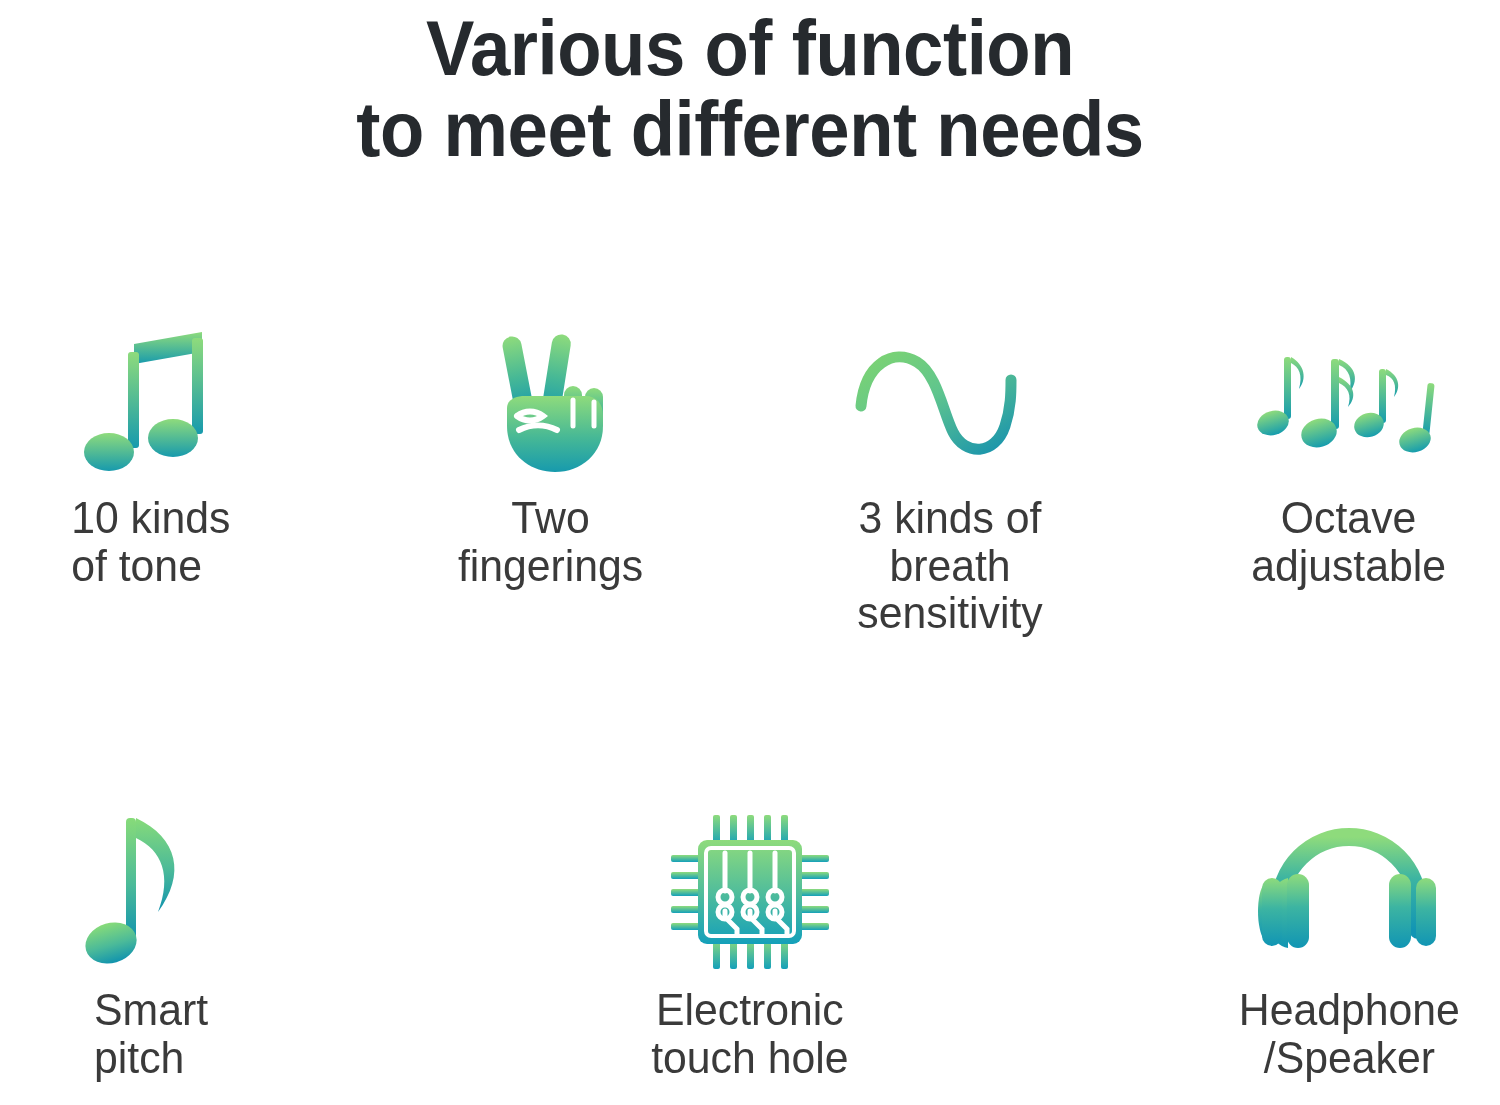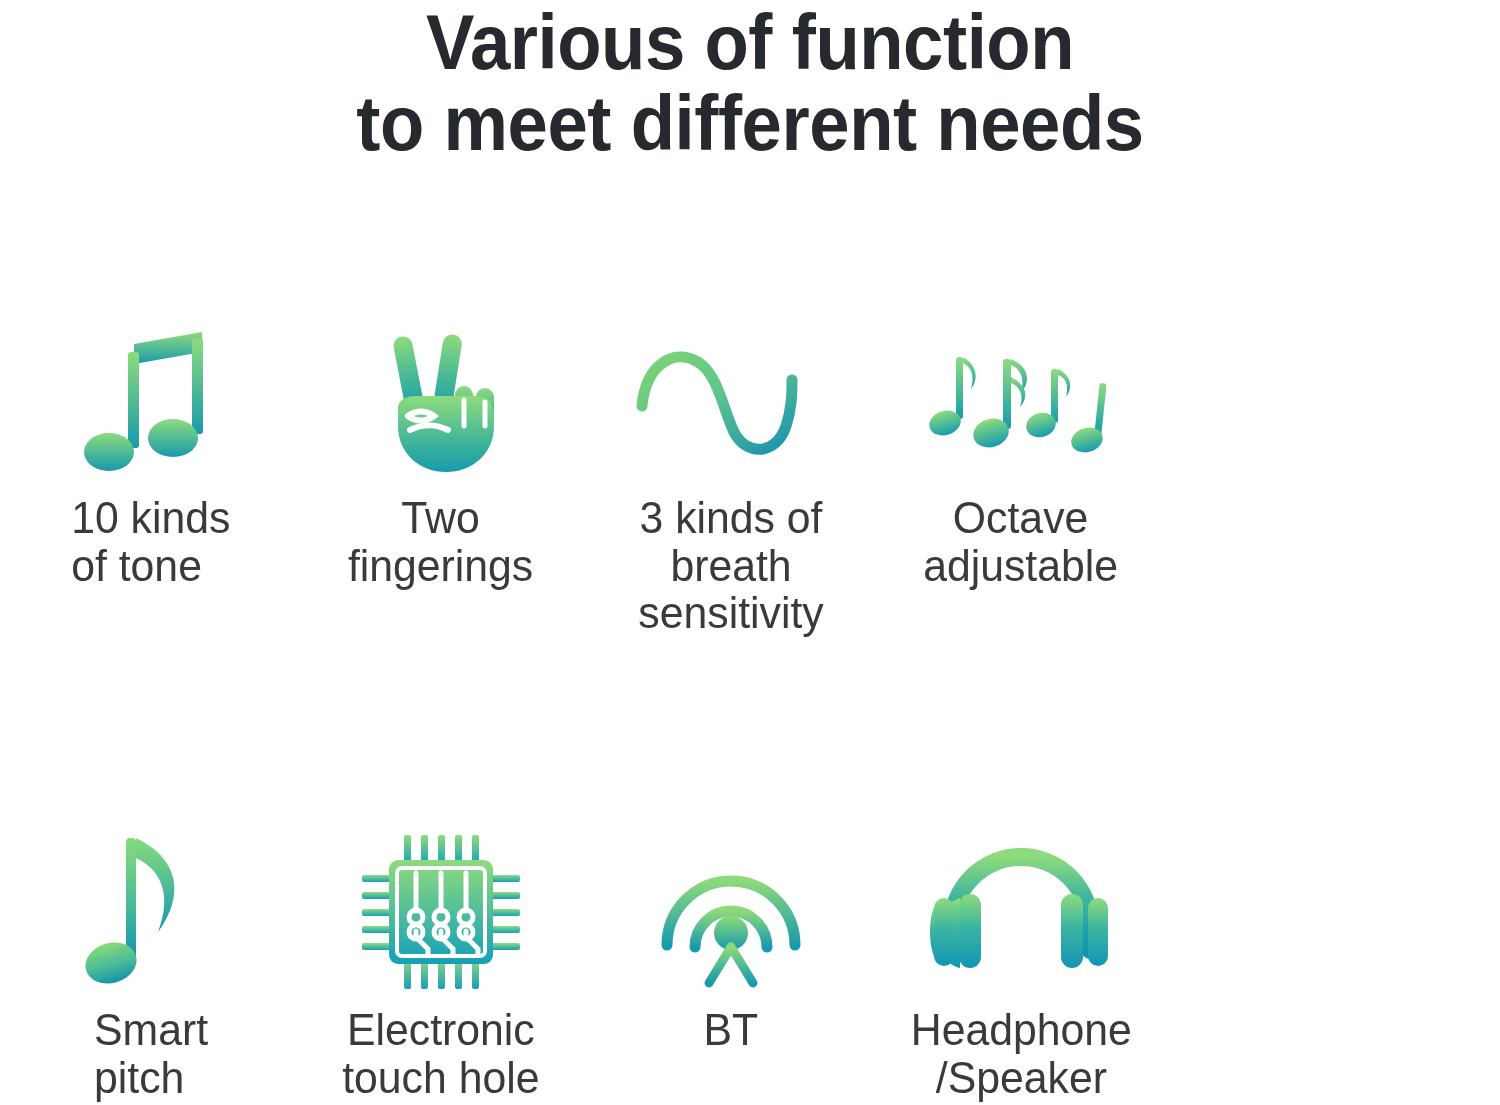--- a/index.html
+++ b/index.html
@@ -13,46 +13,46 @@
   body {
     font-family: "Liberation Sans", "DejaVu Sans", sans-serif;
     color: #333333;
     overflow: hidden;
     position: relative;
   }
 
   
   .title-block {
     width: 100%;
-    padding-top: 2px;
+    padding-top: 8px;
     text-align: center;
   }
   .title-line {
     display: block;
     font-family: "Liberation Sans Narrow", "Liberation Sans", sans-serif;
     font-weight: bold;
     font-size: 78px;
     line-height: 1.04;
     letter-spacing: -0.5px;
     color: #262a2e;
     transform: scaleX(0.93);
   }
 
   
   .grid {
     position: absolute;
     left: 0;
     width: 1500px;
     display: flex;
-    justify-content: flex-start;
+    justify-content: space-between;
     align-items: flex-start;
     padding: 0 6px;
   }
   .grid.row-top    { top: 330px; }
-  .grid.row-bottom { top: 832px; }
+  .grid.row-bottom { top: 812px; }
 
   .cell {
     width: 290px;
     display: flex;
     flex-direction: column;
     align-items: center;
   }
 
   .icon-wrap {
     height: 150px;
@@ -277,45 +277,20 @@
           <circle cx="60" cy="105" r="7"></circle>
           <circle cx="85" cy="105" r="7"></circle>
           <circle cx="110" cy="105" r="7"></circle>
         </g>
       </svg>
     </div>
     <div class="cell-label">Electronic
 touch hole</div>
   </div>
 
-  <div class="cell c3">
-    <div class="icon-wrap">
-      <svg width="160" height="150" viewBox="0 0 160 150">
-        <defs>
-          <linearGradient id="g8" x1="0" y1="0" x2="0" y2="1">
-            <stop offset="0%" stop-color="#8DDA7B"></stop>
-            <stop offset="100%" stop-color="#189AAD"></stop>
-          </linearGradient>
-        </defs>
-        <g fill="none" stroke="url(#g8)" stroke-width="11" stroke-linecap="round">
-          <path d="M16 108 A 64 64 0 0 1 144 108"></path>
-          <path d="M44 110 A 36 36 0 0 1 116 110"></path>
-        </g>
-        <g fill="url(#g8)">
-          <circle cx="80" cy="96" r="17"></circle>
-        </g>
-        <g fill="none" stroke="url(#g8)" stroke-width="9" stroke-linecap="round">
-          <path d="M80 110 L58 146"></path>
-          <path d="M80 110 L102 146"></path>
-          <path d="M66 132 L94 132"></path>
-        </g>
-      </svg>
-    </div>
-    <div class="cell-label">BT</div>
-  </div>
 
 
   <div class="cell c5">
     <div class="icon-wrap">
       <svg width="190" height="140" viewBox="0 0 190 140">
         <defs>
           <linearGradient id="g10" x1="0" y1="0" x2="0" y2="1">
             <stop offset="0%" stop-color="#8EDB7C"></stop>
             <stop offset="45%" stop-color="#3CB4A2"></stop>
             <stop offset="100%" stop-color="#1195B4"></stop>

